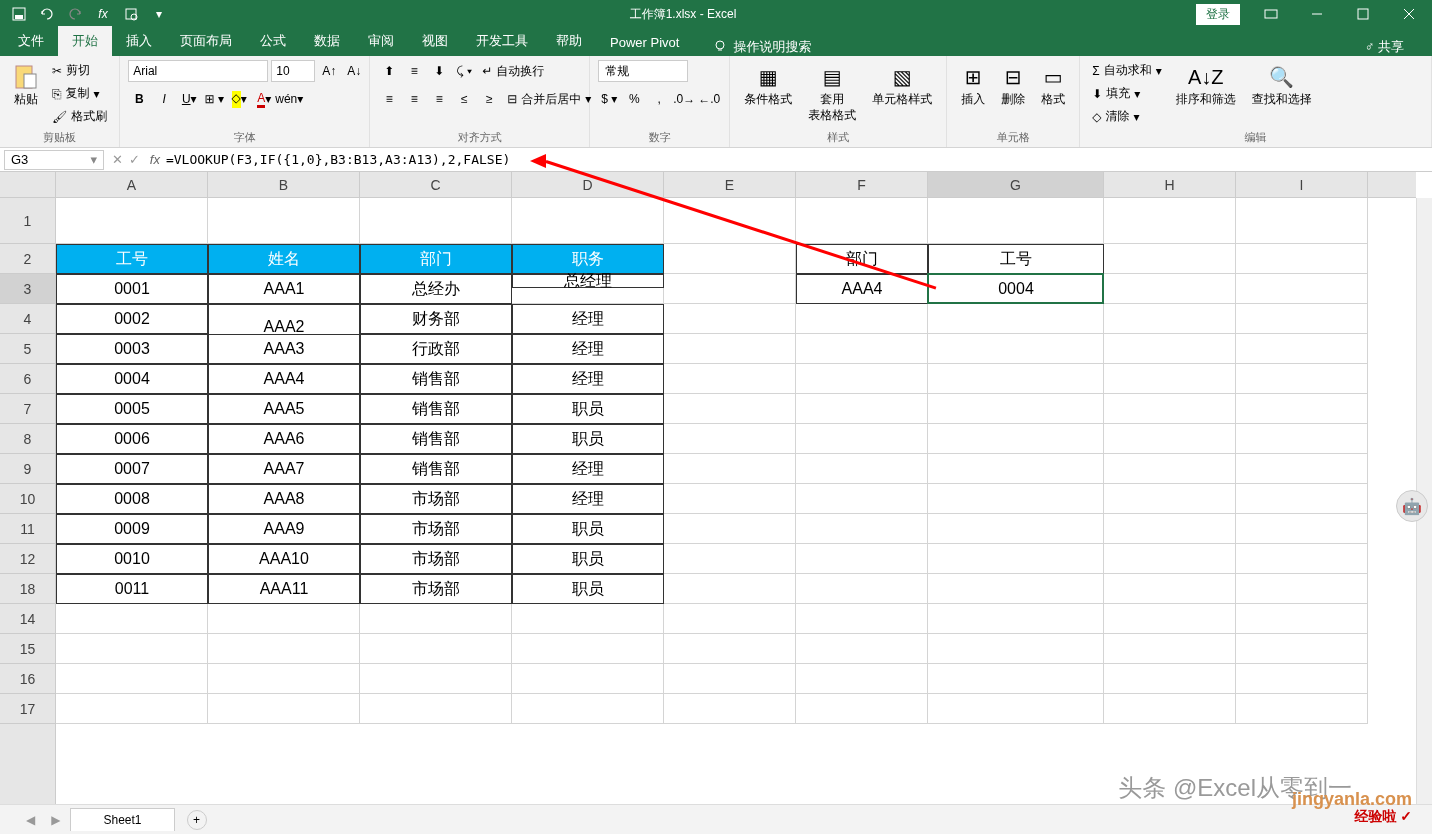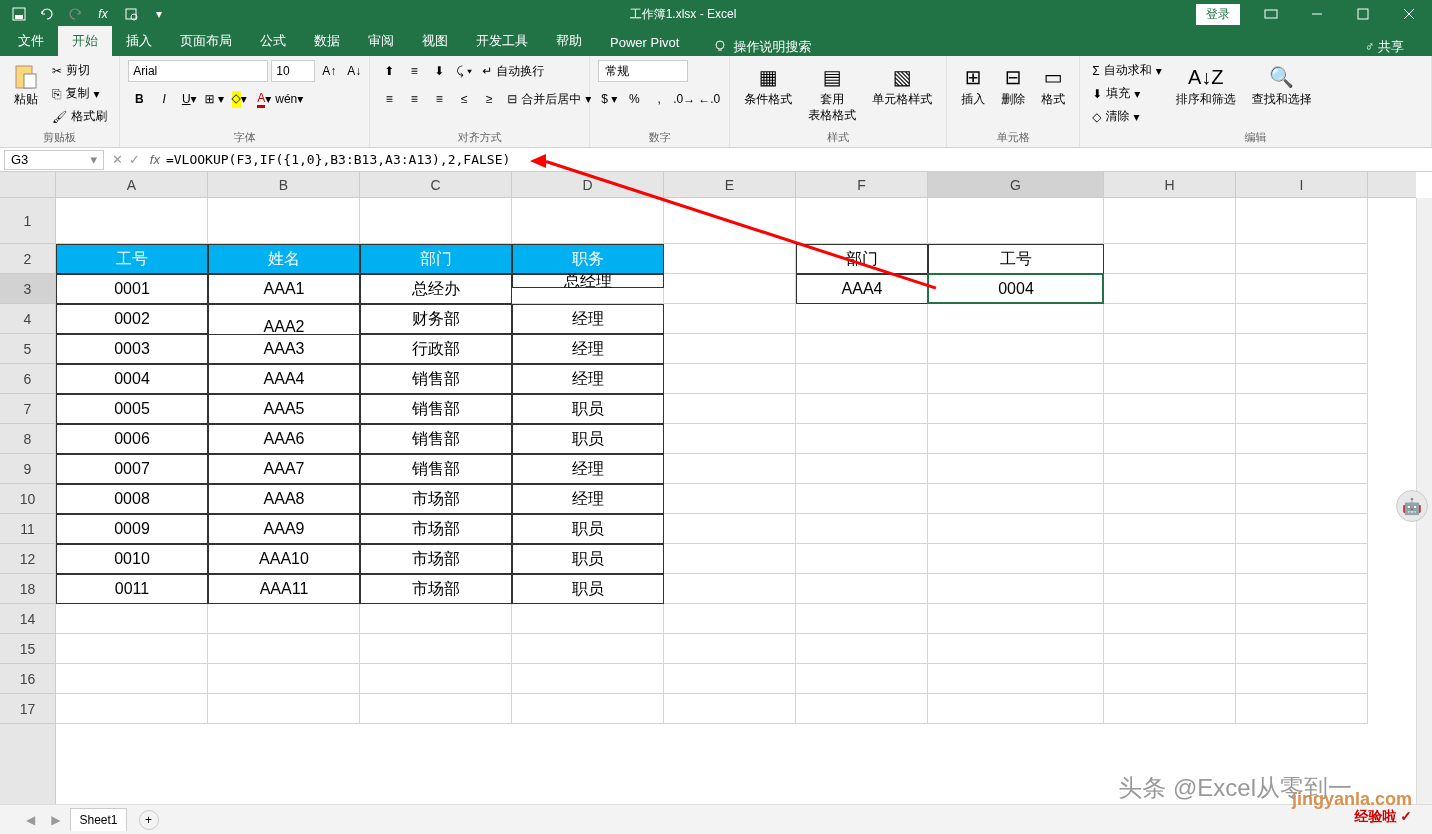--- a/index.html
+++ b/index.html
@@ -63,21 +63,21 @@
 .vscroll { position: absolute; right: 0; top: 26px; bottom: 0; width: 16px; background: #f0f0f0; border-left: 1px solid #ddd; }
 
 
 .arrow-line { position: absolute; height: 3px; background: #f00; transform-origin: left center; z-index: 5; }
 .arrow-head { position: absolute; width: 0; height: 0; border-top: 7px solid transparent; border-bottom: 7px solid transparent; border-right: 16px solid #f00; z-index: 5; }
 
 
 .status-bar { position: absolute; bottom: 0; left: 0; right: 0; height: 30px; background: #f3f3f3; border-top: 1px solid #ddd; display: flex; align-items: center; font-size: 12px; }
 .sheet-tabs { display: flex; align-items: center; padding-left: 20px; gap: 4px; }
 .sheet-nav { color: #999; padding: 0 6px; }
-.sheet-tab { padding: 4px 8px; background: #fff; border: 1px solid #ccc; border-bottom: none; }
+.sheet-tab { padding: 4px 32px; background: #fff; border: 1px solid #ccc; border-bottom: none; }
 .add-sheet { width: 20px; height: 20px; border: 1px solid #ccc; border-radius: 50%; display: flex; align-items: center; justify-content: center; margin-left: 8px; }
 
 
 .watermark-main { position: absolute; bottom: 30px; right: 80px; font-size: 24px; color: #999; z-index: 10; font-family: "SimHei", sans-serif; }
 .watermark-sub { position: absolute; bottom: 8px; right: 20px; font-size: 14px; color: #c00; z-index: 10; font-weight: bold; }
 .watermark-sub2 { position: absolute; bottom: 24px; right: 20px; font-size: 18px; color: #d8914e; z-index: 10; font-weight: bold; }
 .assistant-icon { position: absolute; right: 4px; top: 490px; width: 32px; height: 32px; background: #e8e8e8; border-radius: 50%; border: 1px solid #ccc; z-index: 10; display: flex; align-items: center; justify-content: center; font-size: 16px; }
 
 svg { display: block; }
 </style>

